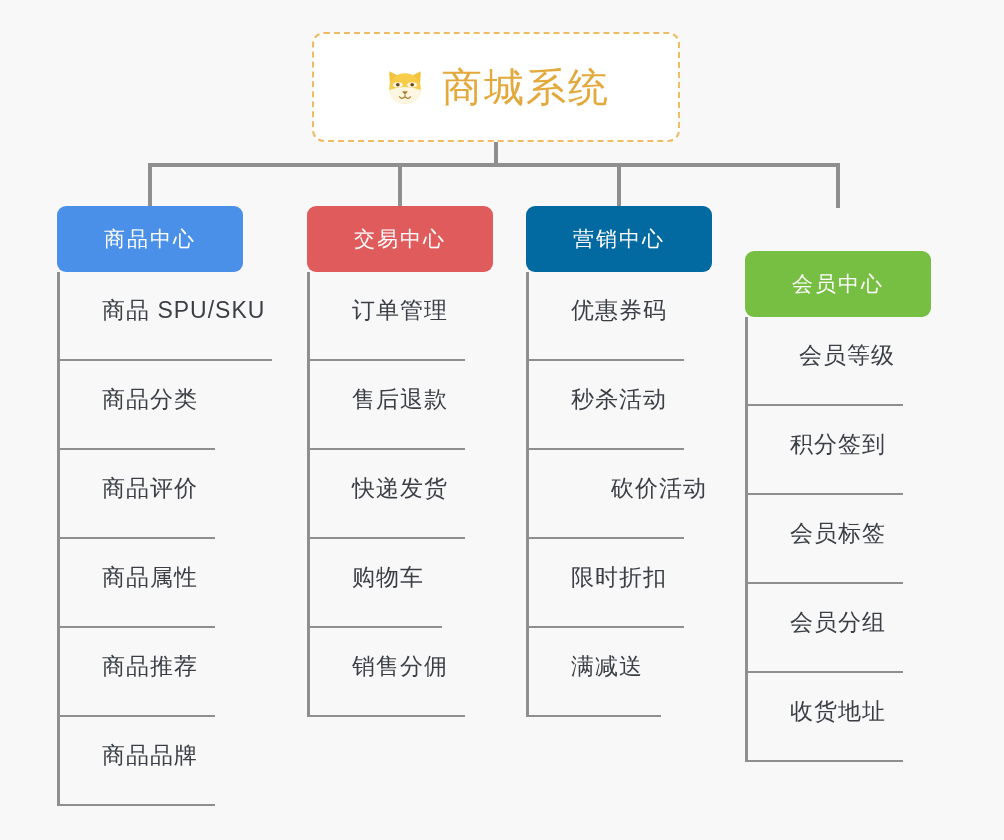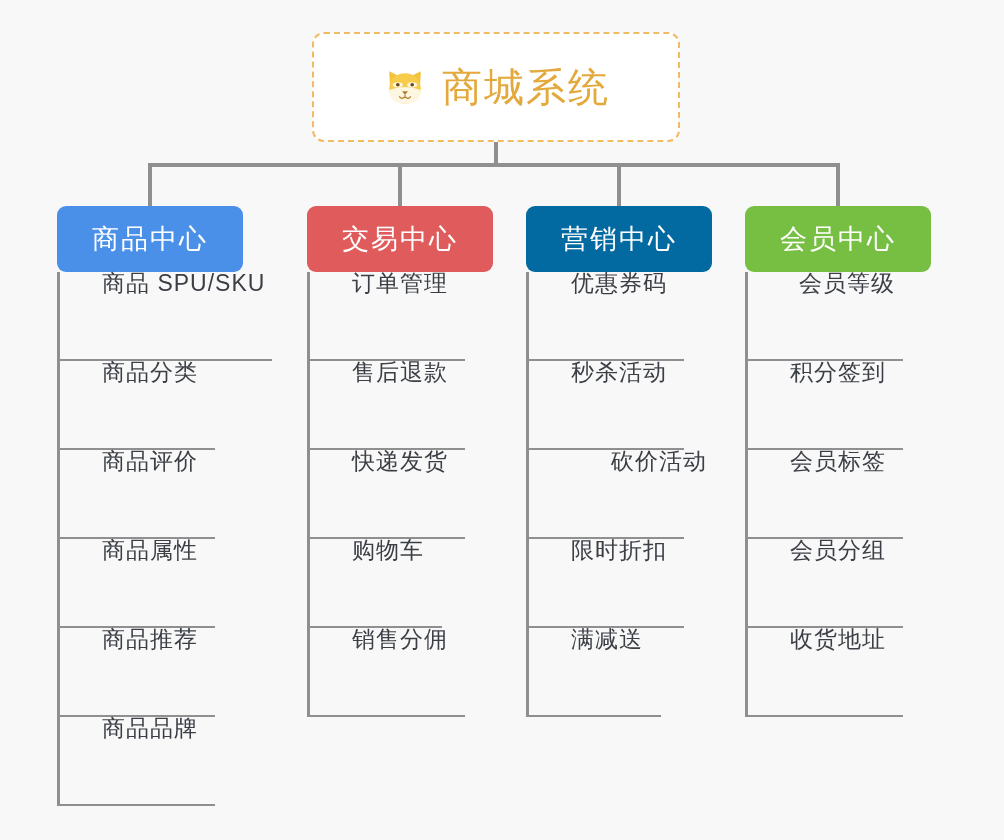--- a/index.html
+++ b/index.html
@@ -79,39 +79,39 @@
     position: absolute;
     top: 206px;
   }
   .cat-box {
     height: 66px;
     border-radius: 9px;
     display: flex;
     align-items: center;
     justify-content: center;
     color: #ffffff;
-    font-size: 27px;
+    font-size: 21px;
     letter-spacing: 2px;
     box-sizing: border-box;
     user-select: none;
   }
 
   
   .leaf-list {
     position: relative;
     margin-top: 0;
     padding-top: 0;
     border-left: 3px solid #8f8f8f;
     box-sizing: border-box;
   }
   .leaf-item {
     position: relative;
     height: 89px;
     display: flex;
-    align-items: flex-start;
+    align-items: center;
     box-sizing: border-box;
     border-bottom: 2px solid #8f8f8f;
   }
   .leaf-label {
     font-size: 23px;
     color: #3b3f45;
     line-height: 1;
     padding: 0 0 10px 42px;
     white-space: nowrap;
     letter-spacing: 1px;
@@ -216,21 +216,21 @@
             <span class="leaf-label">砍价活动</span>
           </div>
           <div class="leaf-item" style="width: 155px;">
             <span class="leaf-label">限时折扣</span>
           </div>
           <div class="leaf-item" style="width: 132px;">
             <span class="leaf-label">满减送</span>
           </div>
         </div>
       </div>
-      <div class="column" style="left: 745px;">
+      <div class="column" style="left: 745px; margin-top: 45px;">
         <div class="cat-box" style="width: 186px; background: rgb(118, 191, 67);">
           <span>会员中心</span>
         </div>
         <div class="leaf-list" style="width: 170px;">
           <div class="leaf-item" style="width: 155px; padding-left: 9px;">
             <span class="leaf-label">会员等级</span>
           </div>
           <div class="leaf-item" style="width: 155px;">
             <span class="leaf-label">积分签到</span>
           </div>

